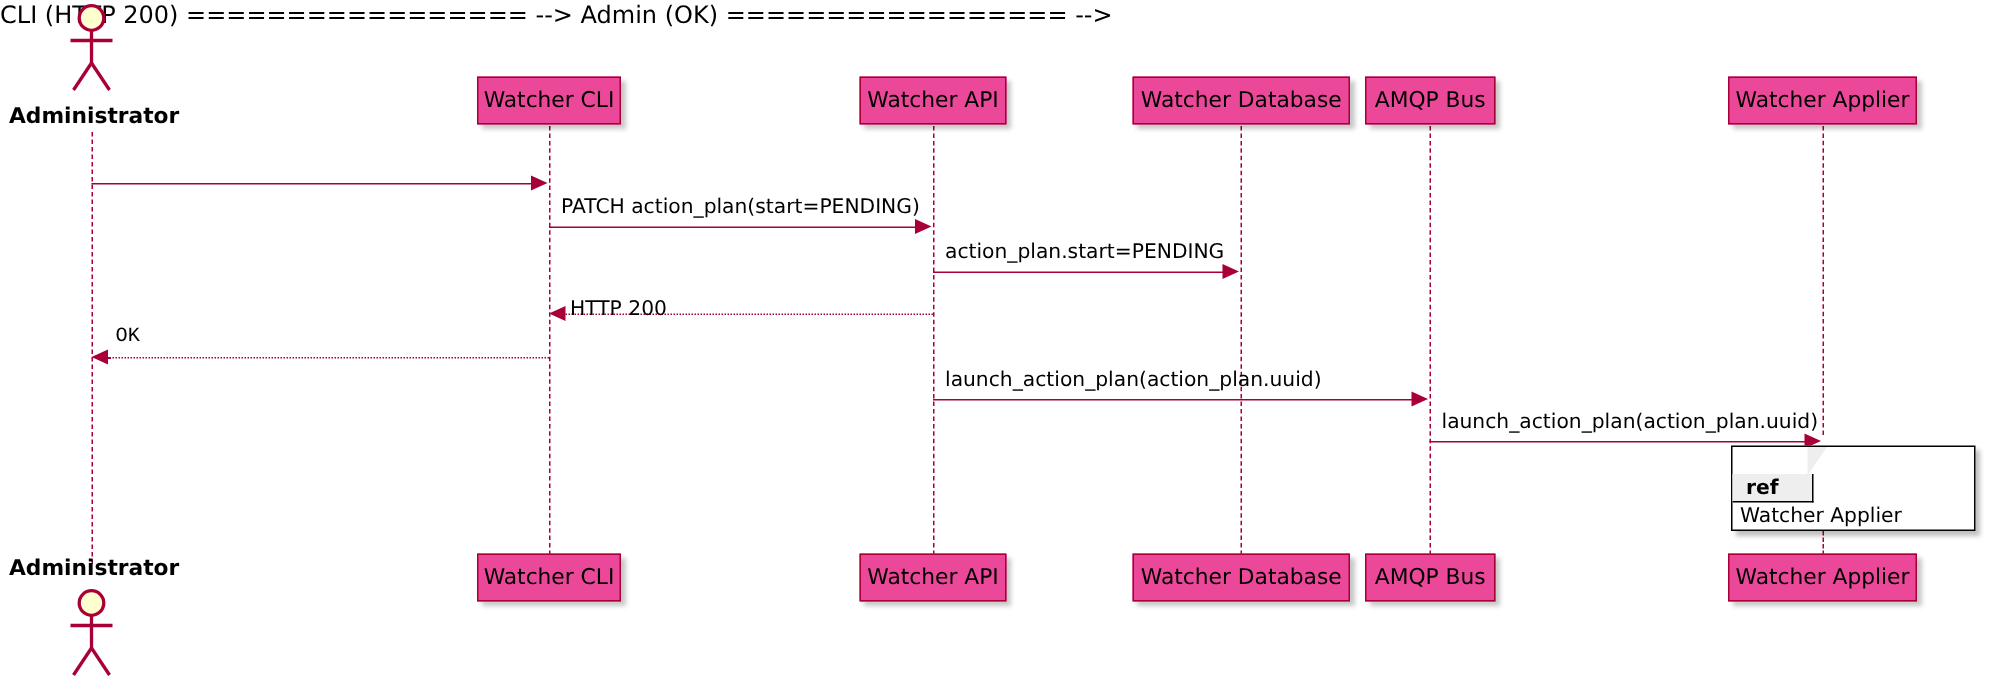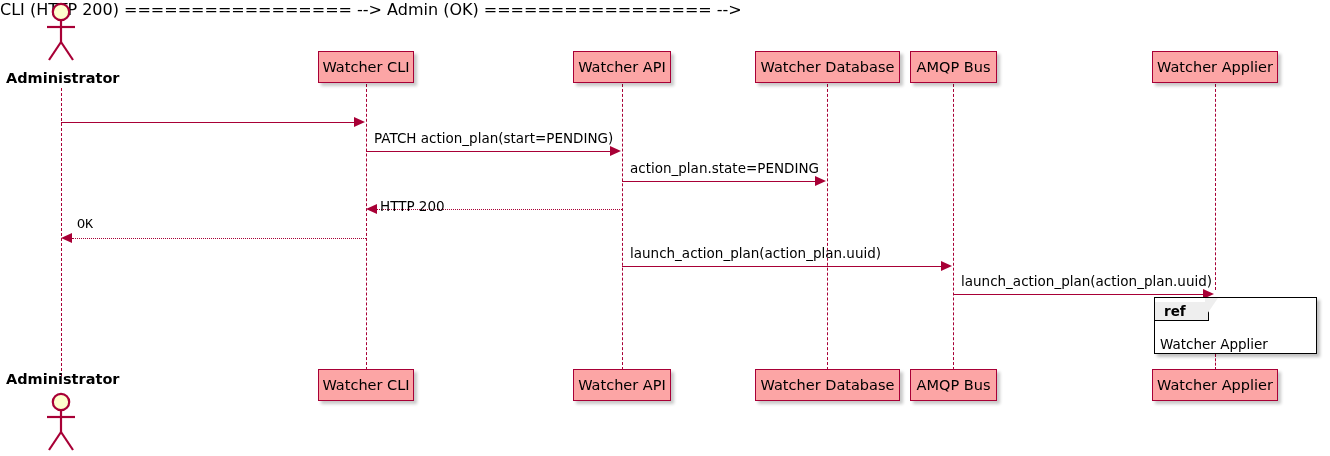--- a/index.html
+++ b/index.html
@@ -14,21 +14,21 @@
     position: relative;
     width: 1330px;
     height: 456px;
     background: #FFFFFF;
     overflow: hidden;
   }
   
   .participant {
     position: absolute;
     box-sizing: border-box;
-    background: #fca5a5;
+    background: #ec4899;
     border: 1.5px solid #A80036;
     color: #000000;
     font-size: 14.5px;
     line-height: 1;
     display: flex;
     align-items: center;
     justify-content: center;
     white-space: nowrap;
     box-shadow: 3px 3px 3px rgba(0,0,0,0.22);
     z-index: 5;
@@ -91,21 +91,21 @@
     position: absolute;
     box-sizing: border-box;
     background: #FFFFFF;
     border: 1.6px solid #000000;
     box-shadow: 3px 3px 3px rgba(0,0,0,0.25);
     z-index: 6;
   }
   .ref-tab {
     position: absolute;
     left: 0;
-    top: 4px;
+    top: 18px;
     height: 19px;
     background: #EEEEEE;
     border-right: 1.6px solid #000000;
     border-bottom: 1.6px solid #000000;
     display: flex;
     align-items: center;
     padding-left: 9px;
     padding-right: 22px;
     font-size: 13.5px;
     font-weight: bold;
@@ -195,21 +195,21 @@
   
   <div class="msg-line" style="left:61px; top:122px; width:294px;"></div>
   <div class="arrowhead right" style="left:354px; top:117px;"></div>
 
   
   <div class="msg-label" style="left:374px; top:130px;">PATCH action_plan(start=PENDING)</div>
   <div class="msg-line" style="left:366px; top:151px; width:245px;"></div>
   <div class="arrowhead right" style="left:610px; top:146px;"></div>
 
   
-  <div class="msg-label" style="left:630px; top:160px;">action_plan.state=PENDING</div>
+  <div class="msg-label" style="left:630px; top:160px;">action_plan.start=PENDING</div>
   <div class="msg-line" style="left:622px; top:181px; width:194px;"></div>
   <div class="arrowhead right" style="left:815px; top:176px;"></div>
 
    CLI (HTTP 200) ================= --&gt;
   <div class="msg-label" style="left:380px; top:198px;">HTTP 200</div>
   <div class="msg-line dotted" style="left:377px; top:209px; width:245px;"></div>
   <div class="arrowhead left" style="left:366px; top:204px;"></div>
 
    Admin (OK) ================= --&gt;
   <div class="msg-label" style="left:77px; top:217px;font-family:Liberation Mono, monospace;">OK</div>

